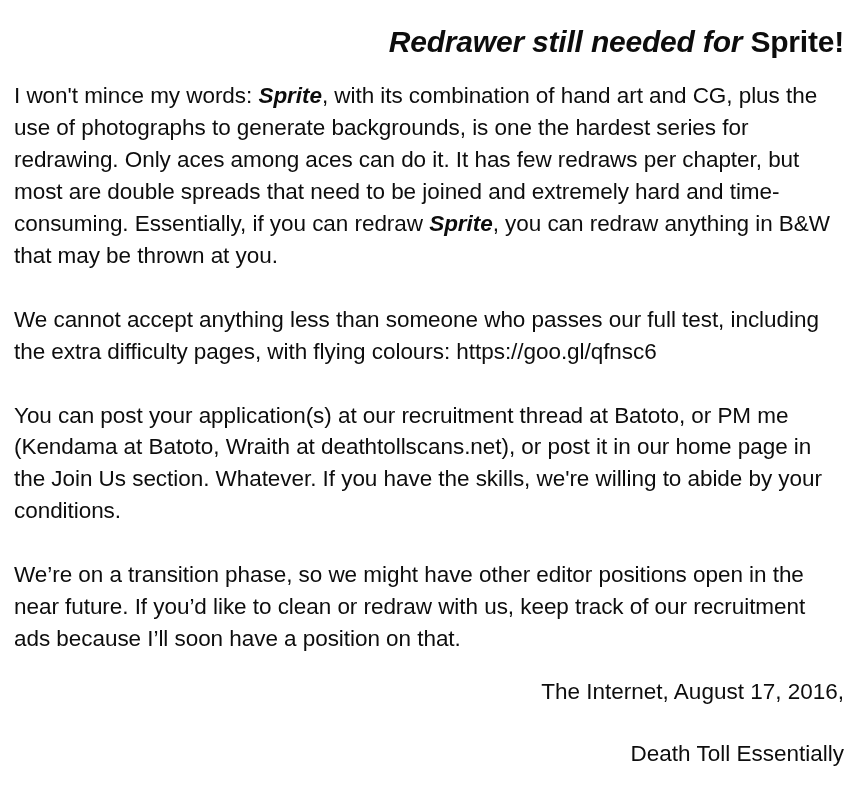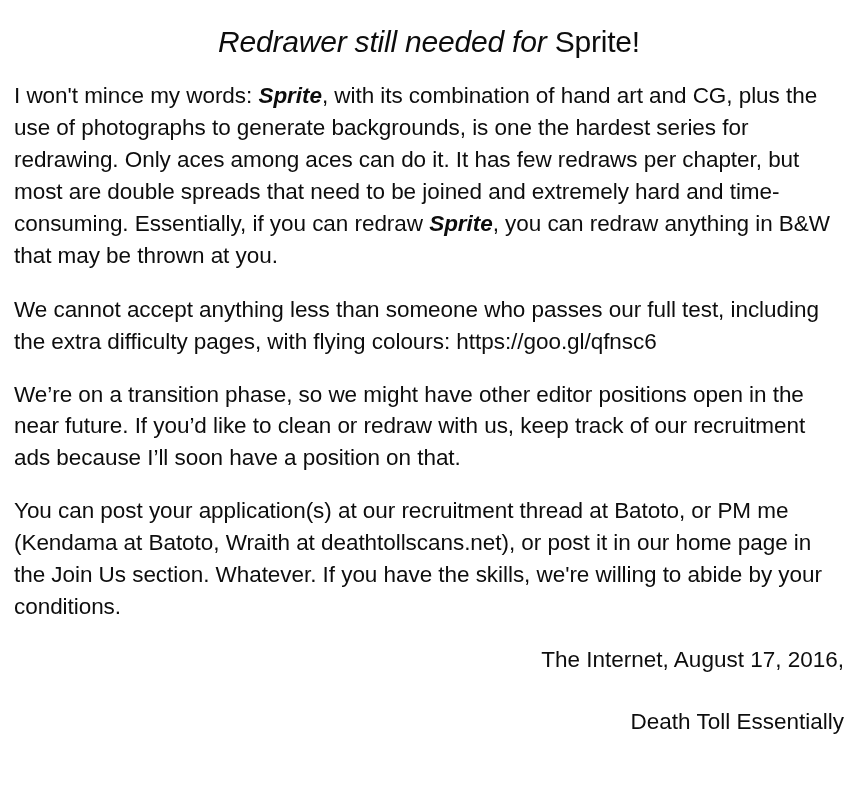--- a/index.html
+++ b/index.html
@@ -16,40 +16,41 @@
   }
   .page {
     position: relative;
     width: 858px;
     height: 796px;
     box-sizing: border-box;
     padding: 18px 14px 10px 14px;
     overflow: hidden;
   }
   .doc-title {
-    text-align: center;
+    text-align: right;
     font-size: 30px;
-    font-weight: normal;
+    font-weight: bold;
     font-style: italic;
     letter-spacing: -0.2px;
     margin: 6px 0 20px 0;
     line-height: 1.2;
   }
   .doc-title .plain {
     font-style: normal;
   }
   .para {
     font-size: 22.5px;
     line-height: 1.42;
     margin: 0 0 22px 0;
     text-align: left;
     letter-spacing: -0.05px;
   }
   .para.tight {
     margin-bottom: 21px;
+    margin-top: 32px;
   }
   .para em {
     font-weight: bold;
   }
   .signature-block {
     margin-top: 18px;
     text-align: right;
     font-size: 22.5px;
     line-height: 1.42;
   }
@@ -64,23 +65,23 @@
 <body>
 
 <div class="page">
 
   <h1 class="doc-title"><span>Redrawer still needed for </span><span class="plain">Sprite!</span></h1>
 
   <p class="para"><span>I won't mince my words: </span><em>Sprite</em><span>, with its combination of hand art and CG, plus the use of photographs to generate backgrounds, is one the hardest series for redrawing. Only aces among aces can do it. It has few redraws per chapter, but most are double spreads that need to be joined and extremely hard and time-consuming. Essentially, if you can redraw </span><em>Sprite</em><span>, you can redraw anything in B&amp;W that may be thrown at you.</span></p>
 
   <p class="para tight"><span>We cannot accept anything less than someone who passes our full test, including the extra difficulty pages, with flying colours: https://goo.gl/qfnsc6</span></p>
 
+  <p class="para tight"><span>You can post your application(s) at our recruitment thread at Batoto, or PM me (Kendama at Batoto, Wraith at deathtollscans.net), or post it in our home page in the Join Us section. Whatever. If you have the skills, we're willing to abide by your conditions.</span></p>
+
   <p class="para tight"><span>We’re on a transition phase, so we might have other editor positions open in the near future. If you’d like to clean or redraw with us, keep track of our recruitment ads because I’ll soon have a position on that.</span></p>
-
-  <p class="para tight"><span>You can post your application(s) at our recruitment thread at Batoto, or PM me (Kendama at Batoto, Wraith at deathtollscans.net), or post it in our home page in the Join Us section. Whatever. If you have the skills, we're willing to abide by your conditions.</span></p>
 
   <div class="signature-block">
     <span class="sig-line">The Internet, August 17, 2016,</span>
     <div class="sig-gap"></div>
     <span class="sig-line">Death Toll Essentially</span>
   </div>
 
 </div>
 
 </body></html>

